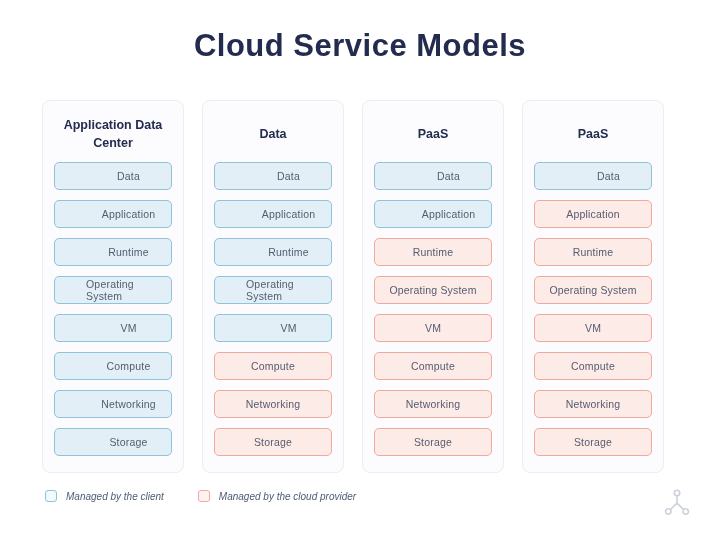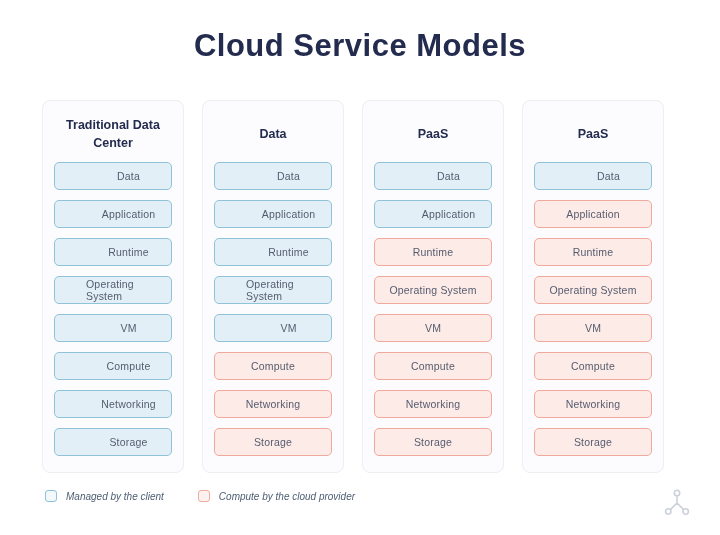--- a/index.html
+++ b/index.html
@@ -113,21 +113,21 @@
     opacity: 0.9;
   }
 </style>
 </head>
 <body>
 
 <div class="page" style="--heading: #232c4e; --box-text: #555c6f; --legend-text: #4d5d73; --client-fill: #e3eff6; --client-border: #8fc3d9; --provider-fill: #fdebe7; --provider-border: #f0a99d; --column-bg: #fcfcfe; --column-border: #ededf2; --watermark: #c6ccd8;">
   <div class="title">Cloud Service Models</div>
   <div class="columns" id="columns">
       <div class="column">
-        <div class="col-header">Traditional Data Center</div>
+        <div class="col-header">Application Data Center</div>
         <div class="layers">
           <div class="layer client">Data</div>
           <div class="layer client">Application</div>
           <div class="layer client">Runtime</div>
           <div class="layer client">Operating System</div>
           <div class="layer client">VM</div>
           <div class="layer client">Compute</div>
           <div class="layer client">Networking</div>
           <div class="layer client">Storage</div>
         </div>
@@ -172,21 +172,21 @@
         </div>
       </div>
     </div>
   <div class="legend" id="legend">
       <div class="legend-item">
         <span class="swatch client"></span>
         <span class="legend-label">Managed by the client</span>
       </div>
       <div class="legend-item">
         <span class="swatch provider"></span>
-        <span class="legend-label">Compute by the cloud provider</span>
+        <span class="legend-label">Managed by the cloud provider</span>
       </div>
     </div>
   <div class="watermark">
     <svg width="30" height="32" viewBox="0 0 30 32">
       <g stroke="#c6ccd8" fill="none" stroke-width="1.6" stroke-linecap="round">
         <circle cx="15" cy="6" r="2.7"></circle>
         <circle cx="6.3" cy="24.5" r="2.7"></circle>
         <circle cx="23.7" cy="24.5" r="2.7"></circle>
         <path d="M15 9 L15 16 M15 16 L8.6 22.4 M15 16 L21.4 22.4"></path>
       </g>

